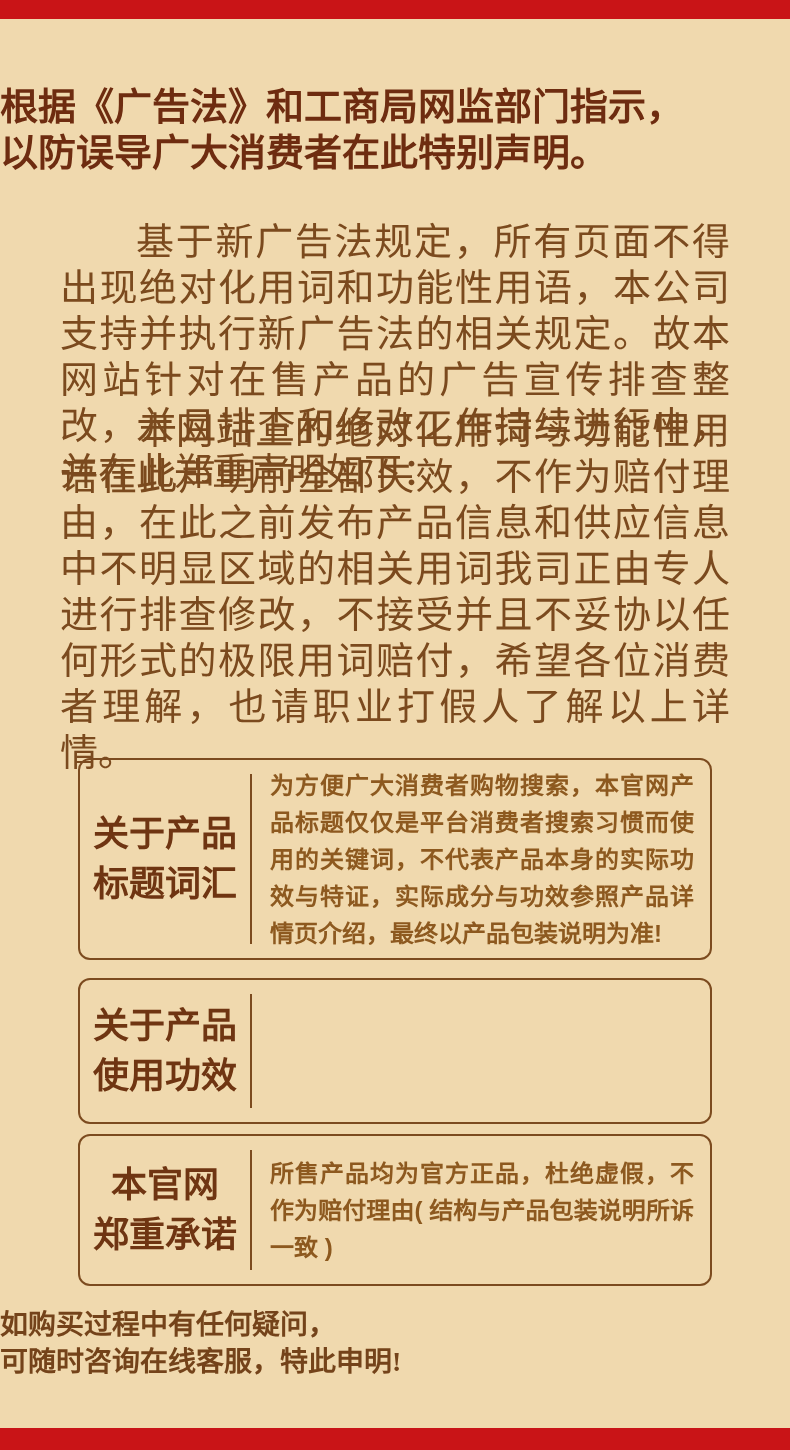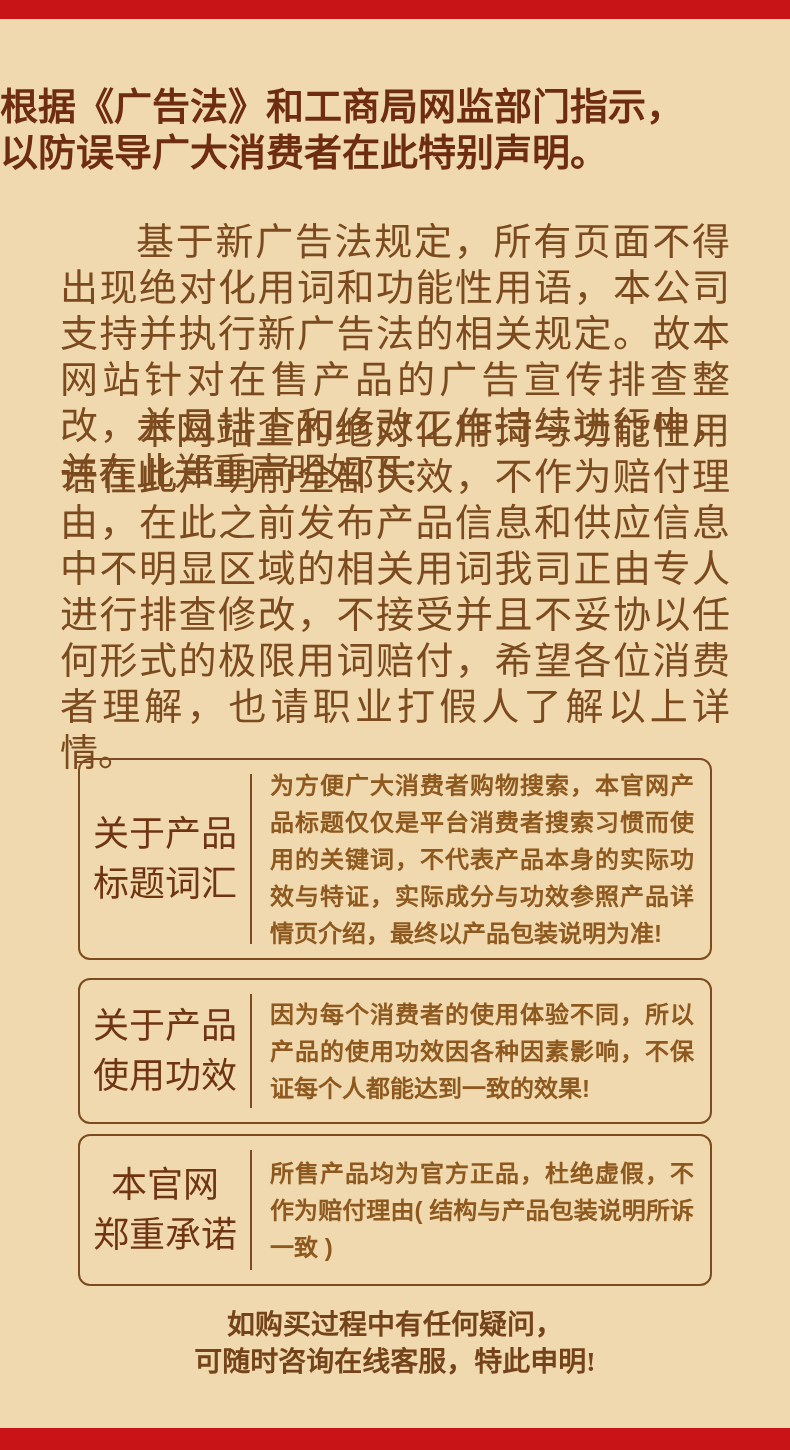--- a/index.html
+++ b/index.html
@@ -63,21 +63,21 @@
   }
   .box.b1 { top: 758px; height: 198px; }
   .box.b2 { top: 978px; height: 142px; }
   .box.b3 { top: 1134px; height: 148px; }
 
   .box-label {
     flex: 0 0 170px;
     text-align: center;
     font-size: 36px;
     line-height: 50px;
-    font-weight: normal;
+    font-weight: bold;
     color: #6f3512;
     white-space: pre-line;
   }
   .box-divider {
     flex: 0 0 2px;
     align-self: stretch;
     margin: 14px 0;
     background: #7c4b1f;
   }
   .box-text {
@@ -89,21 +89,20 @@
     font-weight: bold;
     color: #8d591f;
     text-align: justify;
   }
 
   .footer {
     position: absolute;
     top: 1306px;
     left: 0;
     width: 790px;
-    text-align: center;
     font-size: 28px;
     line-height: 37px;
     font-weight: bold;
     color: #74431a;
     white-space: pre-line;
   }
 </style>
 </head>
 <body>
 
@@ -122,21 +121,20 @@
     <div class="box-label">关于产品
 标题词汇</div>
     <div class="box-divider"></div>
     <div class="box-text">为方便广大消费者购物搜索，本官网产品标题仅仅是平台消费者搜索习惯而使用的关键词，不代表产品本身的实际功效与特证，实际成分与功效参照产品详情页介绍，最终以产品包装说明为准!</div>
   </div>
 
   <div class="box b2">
     <div class="box-label">关于产品
 使用功效</div>
     <div class="box-divider"></div>
-    <div class="box-text">因为每个消费者的使用体验不同，所以产品的使用功效因各种因素影响，不保证每个人都能达到一致的效果!</div>
   </div>
 
   <div class="box b3">
     <div class="box-label">本官网
 郑重承诺</div>
     <div class="box-divider"></div>
     <div class="box-text">所售产品均为官方正品，杜绝虚假，不作为赔付理由( 结构与产品包装说明所诉一致 )</div>
   </div>
 
   <div class="footer">如购买过程中有任何疑问，

